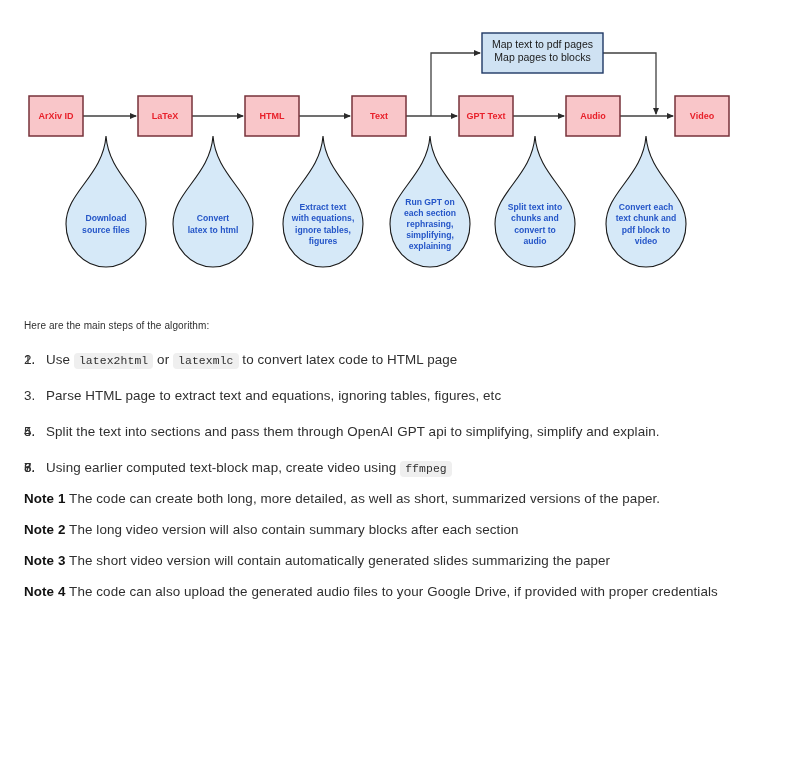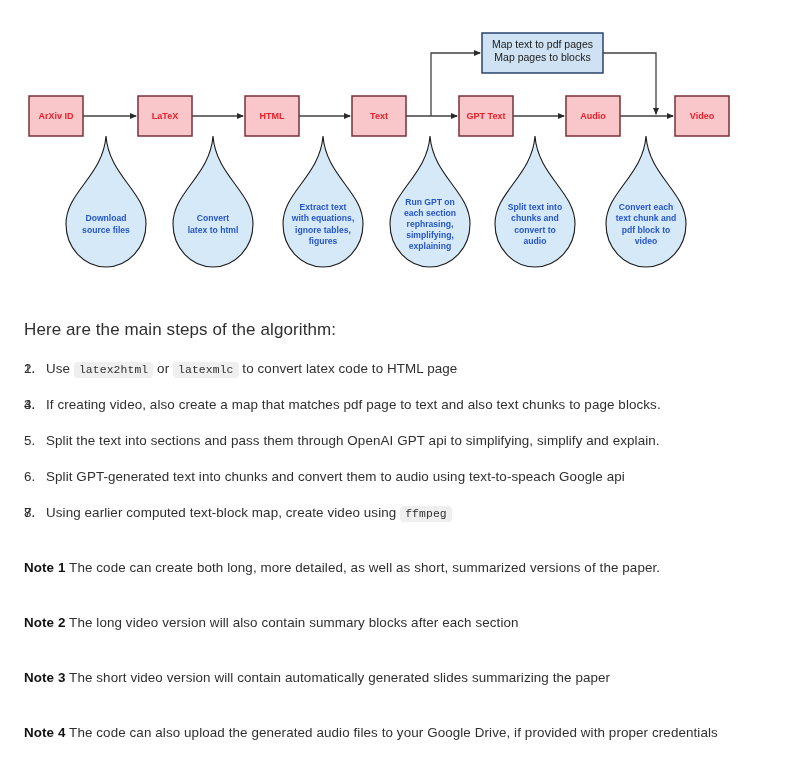--- a/index.html
+++ b/index.html
@@ -28,21 +28,21 @@
     font-family:"Liberation Sans", sans-serif;
     font-size:8.6px;font-weight:bold;fill:#2556c8;
   }
 
   #prose{
     position:absolute;left:0;top:300px;width:800px;
     padding:0 24px;
     box-sizing:border-box;
   }
   .intro{
-    font-size:17px;color:#2f2f2f;
+    font-size:10px;color:#2f2f2f;
     margin:20px 0 0 0;
     letter-spacing:.1px;
   }
   ol.steps{
     list-style:none;
     margin:0;padding:0;
   }
   ol.steps li{
     font-size:13.4px;color:#2f2f2f;
     margin-top:21px;
@@ -56,21 +56,21 @@
   code.inline{
     font-family:"Liberation Mono", monospace;
     font-size:11.4px;
     background:#efefef;
     border-radius:4px;
     padding:2px 5px;
     color:#2f2f2f;
   }
   .note{
     font-size:13.4px;color:#2f2f2f;
-    margin-top:40px;
+    margin-top:16px;
     letter-spacing:.1px;
   }
   .note .tag{font-weight:bold;color:#111;}
   .notes-wrap{margin-top:4px;}
 </style>
 </head>
 <body>
 
 <div id="diagram">
   <svg width="800" height="300" viewBox="0 0 800 300" xmlns="http://www.w3.org/2000/svg">
@@ -166,24 +166,24 @@
         </g>
       </g>
   </svg>
 </div>
 
 <div id="prose">
   <p class="intro">Here are the main steps of the algorithm:</p>
   <ol class="steps" id="stepsList">
       <li><span class="num">1.</span></li>
       <li><span class="num">2.</span><span>Use </span><code class="inline">latex2html</code><span> or </span><code class="inline">latexmlc</code><span> to convert latex code to HTML page</span></li>
-      <li><span class="num">3.</span></li>
-      <li><span class="num">4.</span><span>If creating video, also create a map that matches pdf page to text and also text chunks to page blocks.</span></li>
+      <li><span class="num">3.</span><span>Parse HTML page to extract text and equations, ignoring tables, figures, etc</span></li>
+      <li><span class="num">4.</span></li>
       <li><span class="num">5.</span><span>Split the text into sections and pass them through OpenAI GPT api to simplifying, simplify and explain.</span></li>
-      <li><span class="num">6.</span><span>Split GPT-generated text into chunks and convert them to audio using text-to-speach Google api</span></li>
+      <li><span class="num">6.</span></li>
       <li><span class="num">7.</span></li>
       <li><span class="num">8.</span><span>Using earlier computed text-block map, create video using </span><code class="inline">ffmpeg</code></li>
     </ol>
   <div class="notes-wrap" id="notesList">
       <p class="note"><span class="tag">Note 1</span><span> The code can create both long, more detailed, as well as short, summarized versions of the paper.</span></p>
       <p class="note"><span class="tag">Note 2</span><span> The long video version will also contain summary blocks after each section</span></p>
       <p class="note"><span class="tag">Note 3</span><span> The short video version will contain automatically generated slides summarizing the paper</span></p>
       <p class="note"><span class="tag">Note 4</span><span> The code can also upload the generated audio files to your Google Drive, if provided with proper credentials</span></p>
     </div>
 </div>

